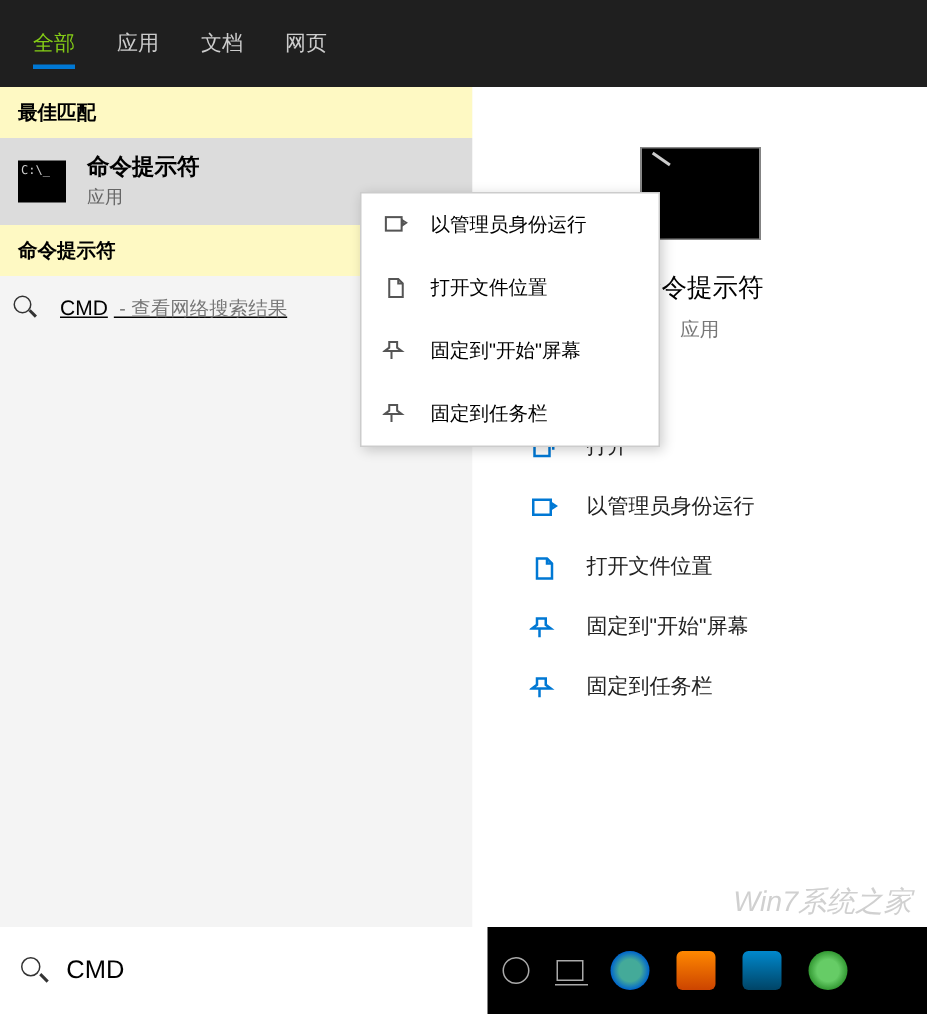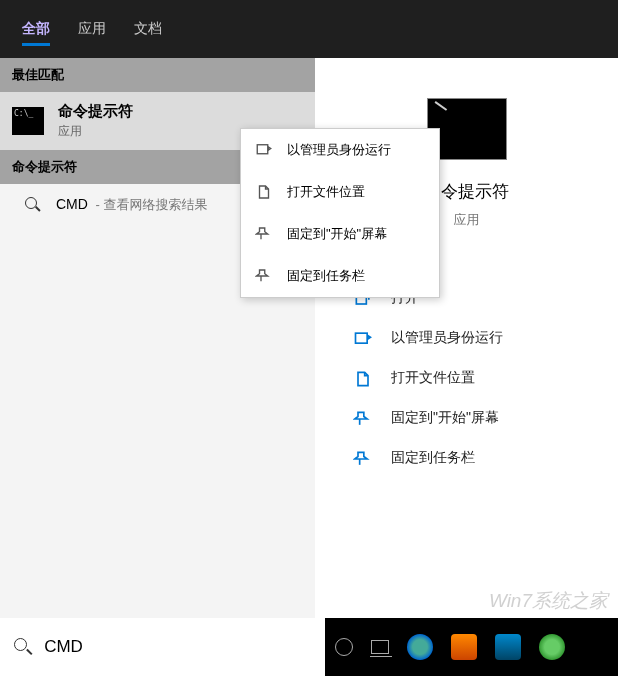--- a/index.html
+++ b/index.html
@@ -1,37 +1,37 @@
 <!DOCTYPE html>
 <html><head>
 <meta charset="utf-8">
 <style>
   * { box-sizing: border-box; margin: 0; padding: 0; }
   body { font-family: "Microsoft YaHei", "Segoe UI", sans-serif; width: 618px; height: 676px; background: #fff; overflow: hidden; position: relative; }
   
   .header { background: #1f1f1f; height: 58px; display: flex; align-items: center; padding: 0 8px; }
   .tab { color: #ccc; padding: 14px 14px; font-size: 14px; cursor: pointer; position: relative; }
-  .tab.active { color: #c4b5fd; font-weight: bold; }
+  .tab.active { color: #84cc16; }
   .tab.active::after { content: ''; position: absolute; bottom: 6px; left: 14px; right: 14px; height: 3px; background: #0078d4; }
   .chev { display: inline-block; margin-left: 4px; font-size: 10px; }
   
   .main { display: flex; height: 560px; }
   .left-col { width: 315px; background: #f4f4f4; position: relative; }
   .right-col { flex: 1; background: #fff; position: relative; }
   
-  .section-label { background: #a3a3a3; font-size: 13px; font-weight: bold; padding: 8px 12px; }
+  .section-label { background: #fef9c3; font-size: 13px; font-weight: bold; padding: 8px 12px; }
   
   .result-row { display: flex; align-items: center; padding: 10px 12px; cursor: pointer; }
   .result-row.selected { background: #dcdcdc; }
   .cmd-icon-sm { width: 32px; height: 28px; background: #000; position: relative; margin-right: 14px; flex-shrink: 0; }
   .cmd-icon-sm::before { content: 'C:\\_'; color: #ccc; font-size: 8px; position: absolute; top: 2px; left: 2px; font-family: monospace; }
   .result-title { font-size: 15px; font-weight: bold; color: #000; }
   .result-sub { font-size: 12px; color: #666; margin-top: 2px; }
   
-  .web-row { display: flex; align-items: flex-start; padding: 12px 24px; cursor: pointer; }
+  .web-row { display: flex; align-items: center; padding: 12px 8px; cursor: pointer; text-decoration: underline; }
   .search-glyph { width: 20px; height: 20px; margin-right: 12px; position: relative; }
   .search-glyph::before { content: ''; position: absolute; width: 10px; height: 10px; border: 1.5px solid #333; border-radius: 50%; top: 1px; left: 1px; }
   .search-glyph::after { content: ''; position: absolute; width: 6px; height: 1.5px; background: #333; transform: rotate(45deg); top: 12px; left: 11px; }
   .web-text { font-size: 14px; }
   .web-sub { color: #777; font-size: 13px; margin-left: 4px; }
   
   .context-menu { position: absolute; top: 128px; left: 240px; width: 200px; background: #fff; border: 1px solid #ccc; box-shadow: 2px 2px 8px rgba(0,0,0,0.2); z-index: 10; }
   .ctx-item { display: flex; align-items: center; padding: 12px 14px; font-size: 13px; cursor: pointer; }
   .ctx-icon { width: 18px; height: 18px; margin-right: 14px; display: flex; align-items: center; justify-content: center; color: #555; font-size: 14px; }
   
@@ -64,20 +64,21 @@
   
   svg { width: 100%; height: 100%; }
 </style>
 </head>
 <body>
 
 <div class="header">
   <div class="tab active">全部</div>
   <div class="tab">应用</div>
   <div class="tab">文档</div>
+  <div class="tab">网页</div>
 </div>
 
 <div class="main">
   <div class="left-col">
     <div class="section-label">最佳匹配</div>
     <div class="result-row selected">
       <div class="cmd-icon-sm"></div>
       <div>
         <div class="result-title">命令提示符</div>
         <div class="result-sub">应用</div>

